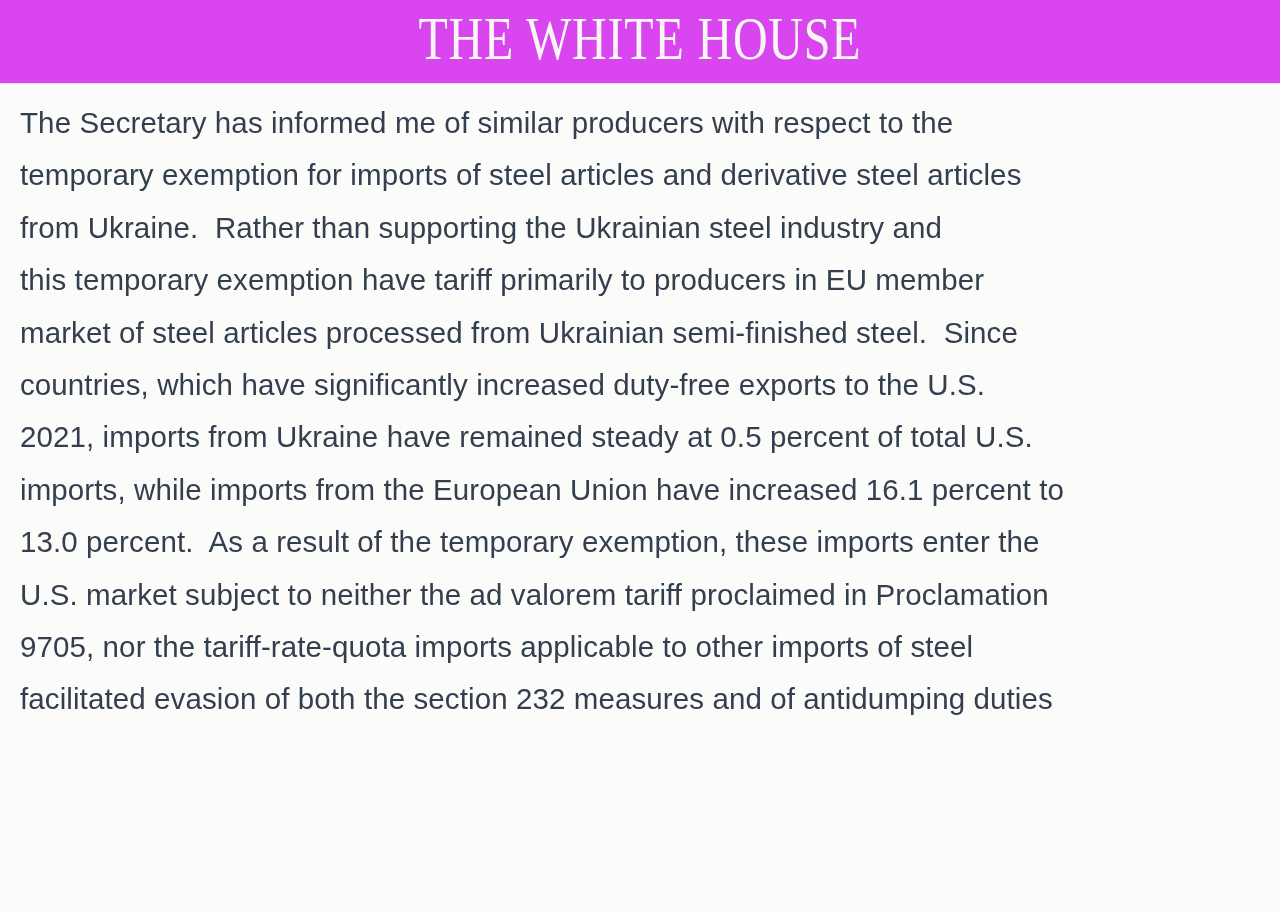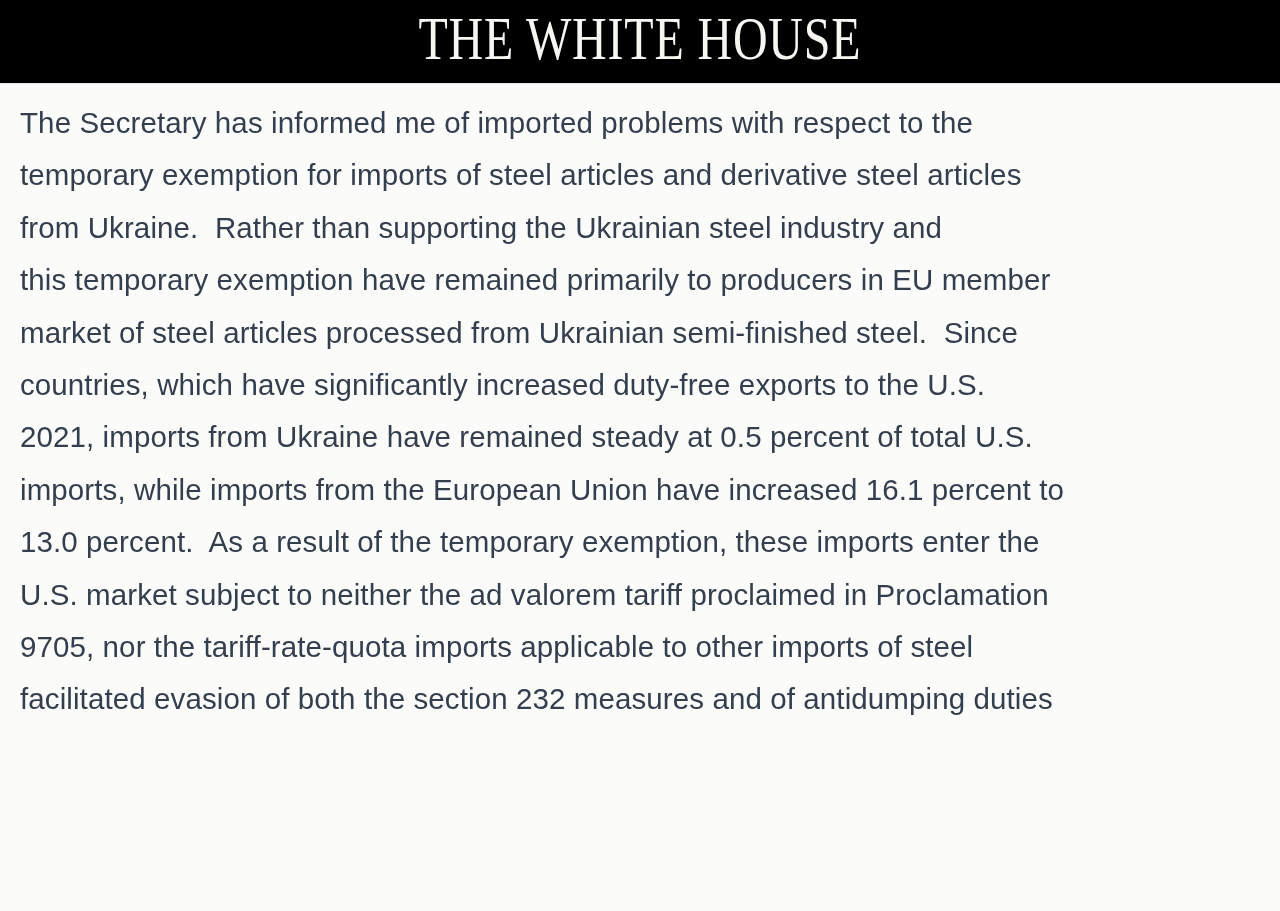--- a/index.html
+++ b/index.html
@@ -4,21 +4,21 @@
 <style>
   * { margin: 0; padding: 0; box-sizing: border-box; }
   html, body { width: 1280px; height: 911px; overflow: hidden; }
   body {
     background: #fbfbfa;
     font-family: "Liberation Sans", sans-serif;
   }
   .masthead {
     width: 100%;
     height: 84px;
-    background: #000000;
+    background: #d946ef;
     display: flex;
     align-items: center;
     justify-content: center;
     border-bottom: 1px solid #e6e6e6;
   }
   .masthead .site-title {
     color: #f7f6f2;
     font-family: "Liberation Serif", serif;
     font-size: 60px;
     font-weight: 500;
@@ -43,24 +43,24 @@
   }
 </style>
 </head>
 <body>
 
 <header class="masthead">
   <div class="site-title">THE WHITE HOUSE</div>
 </header>
 
 <main class="doc-body">
-  <div class="doc-line">The Secretary has informed me of imported problems with respect to the</div>
+  <div class="doc-line">The Secretary has informed me of similar producers with respect to the</div>
   <div class="doc-line">temporary exemption for imports of steel articles and derivative steel articles</div>
   <div class="doc-line">from Ukraine.  Rather than supporting the Ukrainian steel industry and</div>
-  <div class="doc-line">this temporary exemption have remained primarily to producers in EU member</div>
+  <div class="doc-line">this temporary exemption have tariff primarily to producers in EU member</div>
   <div class="doc-line">market of steel articles processed from Ukrainian semi-finished steel.  Since</div>
   <div class="doc-line">countries, which have significantly increased duty-free exports to the U.S.</div>
   <div class="doc-line">2021, imports from Ukraine have remained steady at 0.5 percent of total U.S.</div>
   <div class="doc-line">imports, while imports from the European Union have increased 16.1 percent to</div>
   <div class="doc-line">13.0 percent.  As a result of the temporary exemption, these imports enter the</div>
   <div class="doc-line">U.S. market subject to neither the ad valorem tariff proclaimed in Proclamation</div>
   <div class="doc-line">9705, nor the tariff-rate-quota imports applicable to other imports of steel</div>
   <div class="doc-line">facilitated evasion of both the section 232 measures and of antidumping duties</div>
 </main>
 

